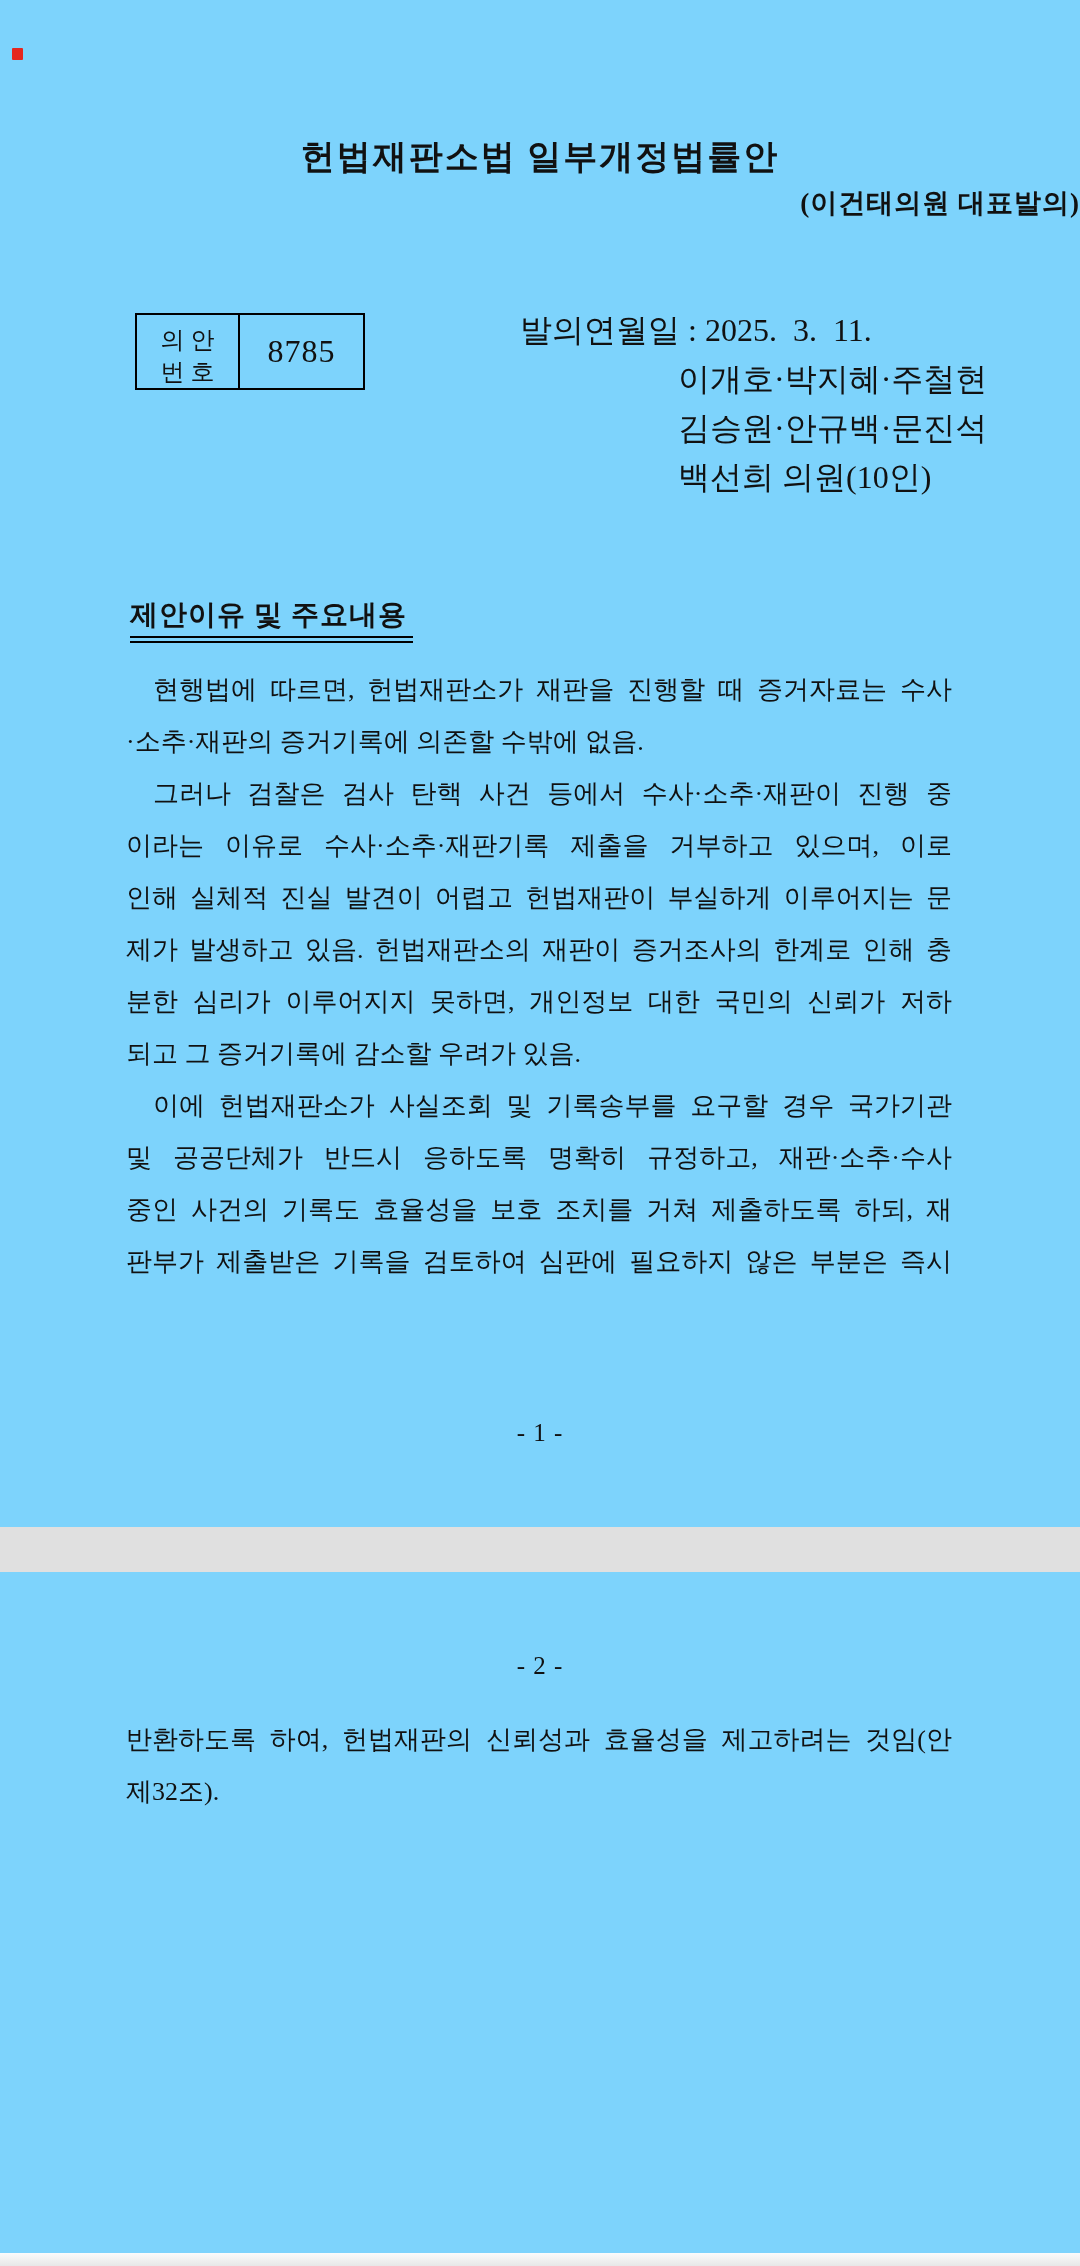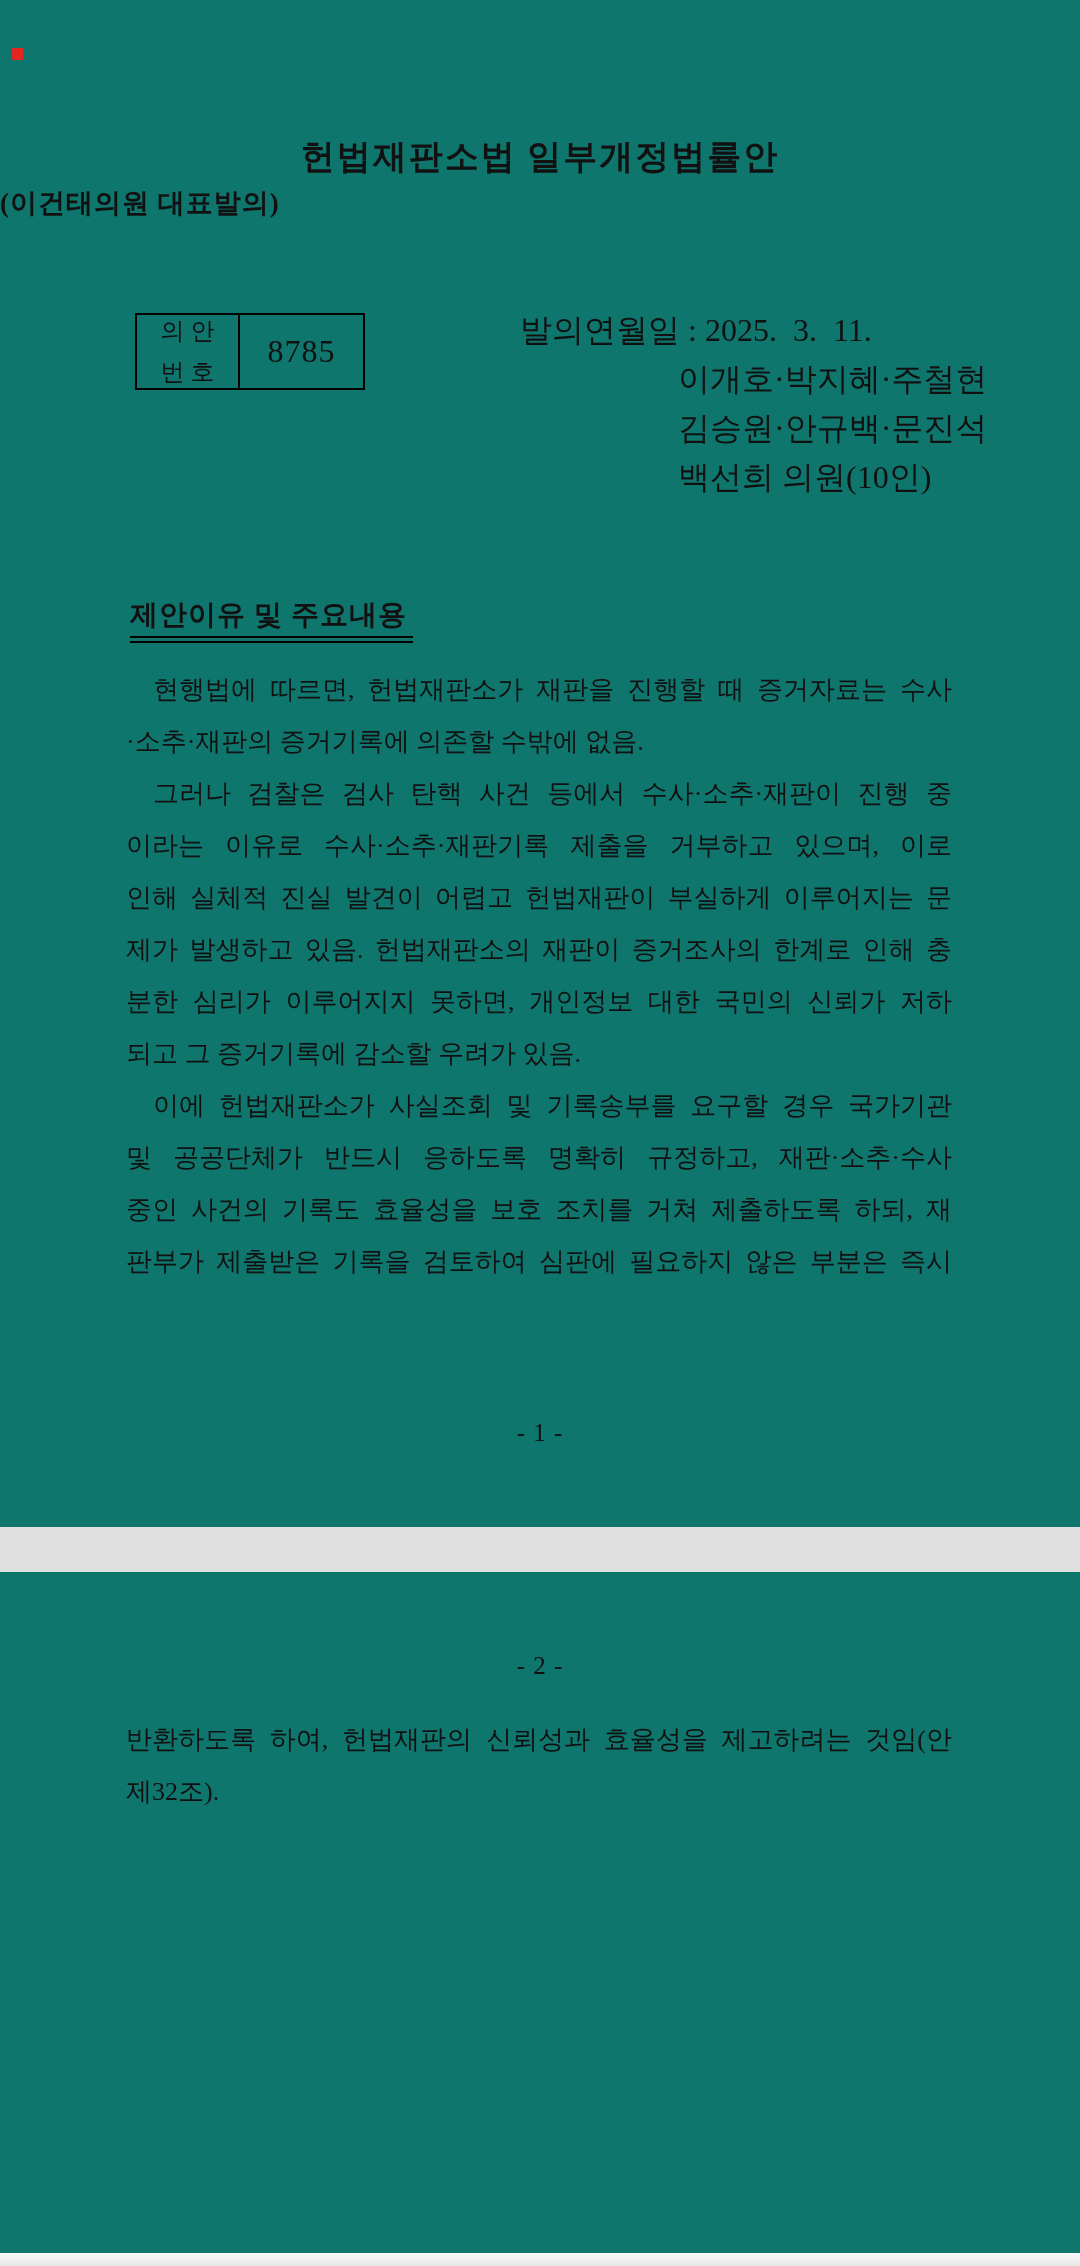--- a/index.html
+++ b/index.html
@@ -1,55 +1,55 @@
 <!DOCTYPE html>
 <html lang="ko"><head>
 <meta charset="utf-8">
 <style>
   html,body{margin:0;padding:0;background:#ffffff;}
   #screen{
     position:relative;
     width:1080px;height:2266px;
-    background:#0f766e;
+    background:#7dd3fc;
     font-family:"Liberation Serif","DejaVu Serif",serif;
     color:#111;
     overflow:hidden;
   }
   .abs{position:absolute;}
 
   
   .red-marker{
     left:12px;top:48px;width:11px;height:12px;
     background:#e5261f;border-radius:1px;
   }
 
   
   .doc-title{
     left:0;top:138px;width:1080px;
     text-align:center;font-size:34px;font-weight:bold;
     letter-spacing:2px;line-height:38px;
   }
   .doc-subtitle{
     left:0;top:188px;width:1080px;
-    text-align:left;font-size:27px;font-weight:bold;
+    text-align:right;font-size:27px;font-weight:bold;
     letter-spacing:1px;line-height:31px;
   }
 
   
   .bill-box{
     left:135px;top:313px;width:230px;height:77px;
     border:2.5px solid #000;
     box-sizing:border-box;
     display:flex;
   }
   .bill-box-label{
     width:103px;height:100%;
     border-right:2.5px solid #000;
     box-sizing:border-box;
-    display:flex;flex-direction:column;justify-content:space-between;align-items:center;
+    display:flex;flex-direction:column;justify-content:flex-end;align-items:center;
     font-size:24px;line-height:32px;
     white-space:pre;
   }
   .bill-box-number{
     flex:1;display:flex;justify-content:center;align-items:center;
     font-size:32px;letter-spacing:1px;
   }
 
   
   .meta{

